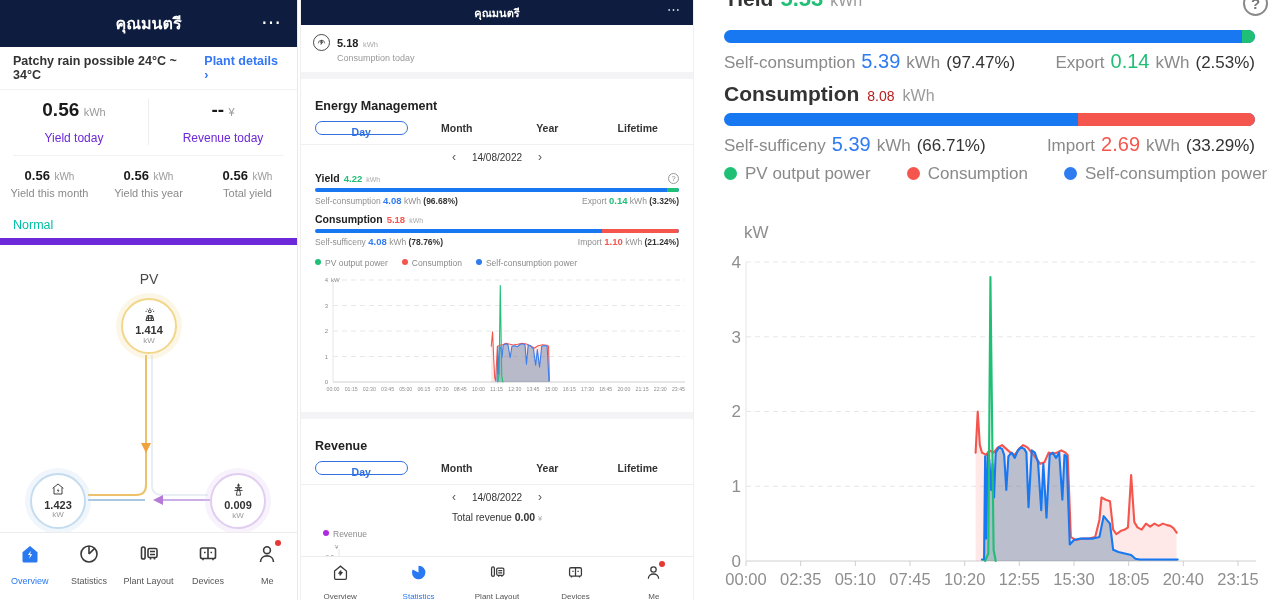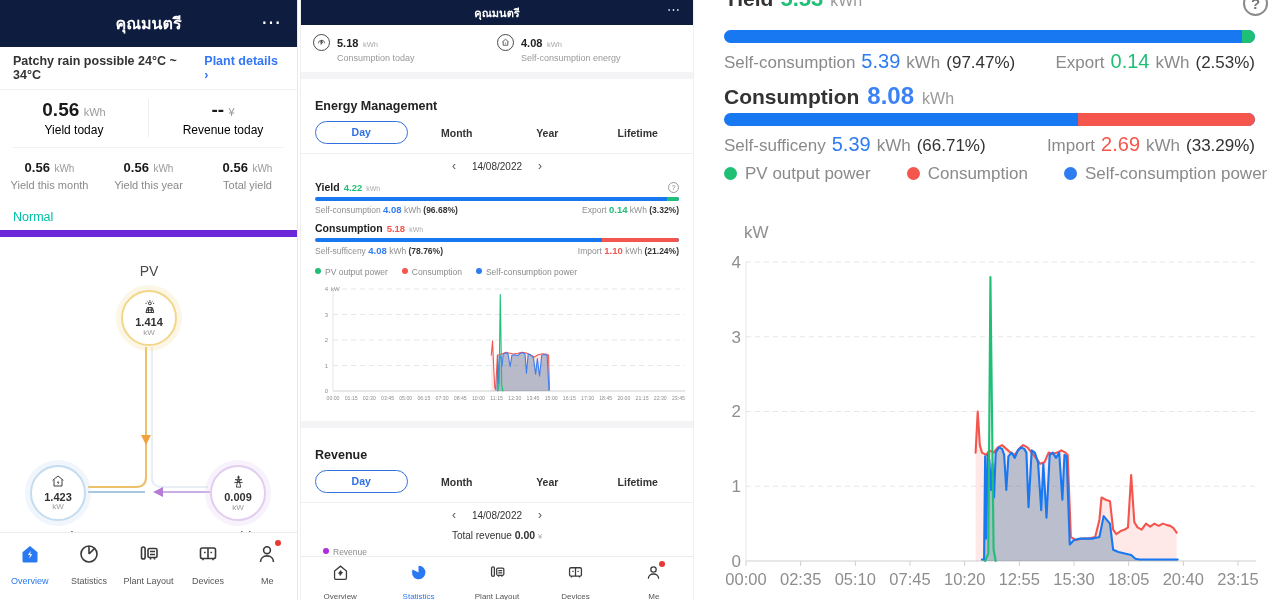--- a/index.html
+++ b/index.html
@@ -15,21 +15,21 @@
   .lp-title { font-size:16px; font-weight:bold; }
   .lp-menu { position:absolute; right:14px; top:10px; font-size:20px; letter-spacing:2px; color:#fff; }
   .lp-weather { display:flex; justify-content:space-between; align-items:center; padding:7px 13px; border-bottom:1px solid #f2f2f2; }
   .lp-weather-text { font-size:12.5px; color:#333; font-weight:bold; }
   .lp-link { font-size:12.5px; color:#3377f6; font-weight:bold; }
   .lp-stats1 { display:flex; padding:9px 0 10px; }
   .lp-stats1 .col { flex:1; text-align:center; }
   .lp-stats1 .col:first-child { border-right:1px solid #eeeeee; }
   .big-val { font-size:19px; font-weight:bold; color:#1a1a1a; }
   .big-unit { font-size:11px; color:#9a9a9a; font-weight:normal; }
-  .stat-label { font-size:12px; color:#000000; margin-top:2px; }
+  .stat-label { font-size:12px; color:#6d28d9; margin-top:10px; }
   .lp-div { margin:0 13px; border-top:1px solid #f2f2f2; }
   .lp-stats2 { display:flex; padding:10px 0 12px; }
   .lp-stats2 .col { flex:1; text-align:center; }
   .sm-val { font-size:13px; font-weight:bold; color:#1a1a1a; }
   .sm-unit { font-size:10px; color:#9a9a9a; font-weight:normal; }
   .sm-label { font-size:11px; color:#8a8a8a; margin-top:3px; }
   .lp-status { padding:7px 13px 6px; font-size:12.5px; color:#00bfa5; border-bottom:7px solid #6d28d9; }
   .lp-diagram { position:relative; height:324px;padding-left:40px; }
   .flow-svg { position:absolute; left:0; top:0; }
   .node-label { position:absolute; width:90px; text-align:center; font-size:14px; color:#4a4a4a; }
@@ -61,21 +61,21 @@
   .mp-stat { flex:1; display:flex; gap:7px; align-items:flex-start; }
   .mp-stat-ico { width:17px; height:17px; border:1px solid #4a4a4a; border-radius:50%; display:flex; align-items:center; justify-content:center; margin-top:1px; }
   .mp-stat-ico svg { width:11px; height:11px; }
   .mp-sv { font-size:11px; font-weight:bold; color:#222; }
   .mp-su { font-size:7.5px; color:#aaa; font-weight:normal; }
   .mp-sl { font-size:9px; color:#999; margin-top:2px; }
   .mp-band { height:7px; background:#f4f4f6; }
   .mp-sec-title { padding:8px 14px 4px; font-size:12.5px; font-weight:bold; color:#222;margin-top:12px; }
   .mp-tabs { display:flex; align-items:center; padding:4px 10px 9px; }
   .mp-tab { flex:1; text-align:center; font-size:10.5px; font-weight:bold; color:#333; }
-  .mp-tab.active { border:1px solid #3471e0; color:#2f6fe4; border-radius:13px; height:23px; line-height:21px; margin:0 4px; }
+  .mp-tab.active { border:1px solid #3471e0; color:#2f6fe4; border-radius:13px; height:14px; line-height:21px; margin:0 4px; }
   .mp-hdiv { border-top:1px solid #f0f0f0; }
   .mp-datenav { display:flex; align-items:center; justify-content:center; gap:16px; padding:6px 0 5px; font-size:10px; color:#333; }
   .chev { color:#555; font-size:12px; line-height:1; }
   .mp-energy { padding:1px 14px 0; }
   .mp-metric-row { display:flex; align-items:baseline; gap:4px; padding-top:3px; position:relative; }
   .mp-metric-name { font-size:10.5px; font-weight:bold; color:#222; }
   .mp-metric-val { font-size:10.5px; font-weight:bold; }
   .mp-metric-unit { font-size:7px; color:#aaa; }
   .q-ico { position:absolute; right:0; top:4px; width:11px; height:11px; border:1px solid #9a9a9a; border-radius:50%; color:#8a8a8a; font-size:7.5px; text-align:center; line-height:10px; }
   .hbar { height:4px; border-radius:2px; background:#1778f2; margin:4px 0 3px; display:flex; overflow:hidden; }
@@ -90,21 +90,21 @@
   .mp-legend { display:flex; gap:14px; padding:7px 14px 0; font-size:8.5px; color:#8a8a8a; align-items:center; }
   .dot { width:6px; height:6px; border-radius:50%; display:inline-block; margin-right:4px; vertical-align:1px; }
   .mp-chart-wrap { padding:2px 4px 0 8px; }
   .mp-revtotal { padding:3px 14px 0; font-size:10px; color:#333;text-align:center; }
   .mp-revtotal b { font-size:10.5px; }
   .mp-revtotal .yen { font-size:7.5px; color:#aaa; }
   .mp-revlegend { padding:6px 0 0 22px; font-size:8.5px; color:#8a8a8a; }
   .rp-yield-row { top:-14px; position:absolute; left:24px; display:flex; align-items:baseline; gap:7px; }
   .rp-h { font-size:21px; font-weight:bold; color:#333; }
   .rp-big-green { font-size:22px; font-weight:bold; color:#1fbf75; }
-  .rp-big-red { font-size:24px; font-weight:bold; color:#3b82f6; }
+  .rp-big-red { font-size:14px; font-weight:normal; color:#b91c1c; }
   .rp-unit { font-size:16px; color:#9a9a9a; }
   .rp-q { position:absolute; right:12px; top:-9px; width:25px; height:25px; border:2px solid #8a8a8a; border-radius:50%; color:#777; font-size:15px; font-weight:bold; text-align:center; line-height:22px; background:#fff; }
   .rp-bar { position:absolute; left:24px; width:531px; height:13px; border-radius:7px; background:#1778f2; display:flex; overflow:hidden; }
   .rp-bar .seg-spacer { flex:1; }
   .rp-bar .seg-green { background:#1fbf75; }
   .rp-bar .seg-red { background:#f4564e; }
   .rp-row { position:absolute; left:24px; width:531px; display:flex; justify-content:space-between; align-items:baseline; font-size:17px; color:#8a8a8a; }
   .rp-row .grp { display:flex; align-items:baseline; gap:6px; }
   .rp-vblue { color:#2f7bf0; font-size:20px; }
   .rp-vgreen { color:#1fbf75; font-size:20px; }
@@ -262,33 +262,20 @@
     <div class="mp-stat">
       <span class="mp-stat-ico">
         <svg viewBox="0 0 24 24" fill="none" stroke="#444" stroke-width="2">
             <path d="M12.9 6.5l-3.4 5h2.6l-1.2 4.6 3.8-5.4h-2.6z"></path>
             <path d="M5 14a7 7 0 0 1 14 0" stroke-width="1.6"></path>
           </svg>
       </span>
       <div>
         <div><span class="mp-sv">5.18</span> <span class="mp-su">kWh</span></div>
         <div class="mp-sl">Consumption today</div>
-      </div>
-    </div>
-    <div class="mp-stat">
-      <span class="mp-stat-ico">
-        <svg viewBox="0 0 24 24" fill="none" stroke="#444" stroke-width="1.8">
-            <path d="M5 11l7-6 7 6"></path>
-            <path d="M7 10v8h10v-8"></path>
-            <path d="M12.6 11l-2 3h1.6l-.7 2.6 2.3-3.2h-1.6z" fill="#444" stroke="none"></path>
-          </svg>
-      </span>
-      <div>
-        <div><span class="mp-sv">4.08</span> <span class="mp-su">kWh</span></div>
-        <div class="mp-sl">Self-consumption energy</div>
       </div>
     </div>
   </div>
   <div class="mp-band"></div>
 
   <div class="mp-sec-title">Energy Management</div>
   <div class="mp-tabs">
     <div class="mp-tab active">Day</div>
     <div class="mp-tab">Month</div>
     <div class="mp-tab">Year</div>

